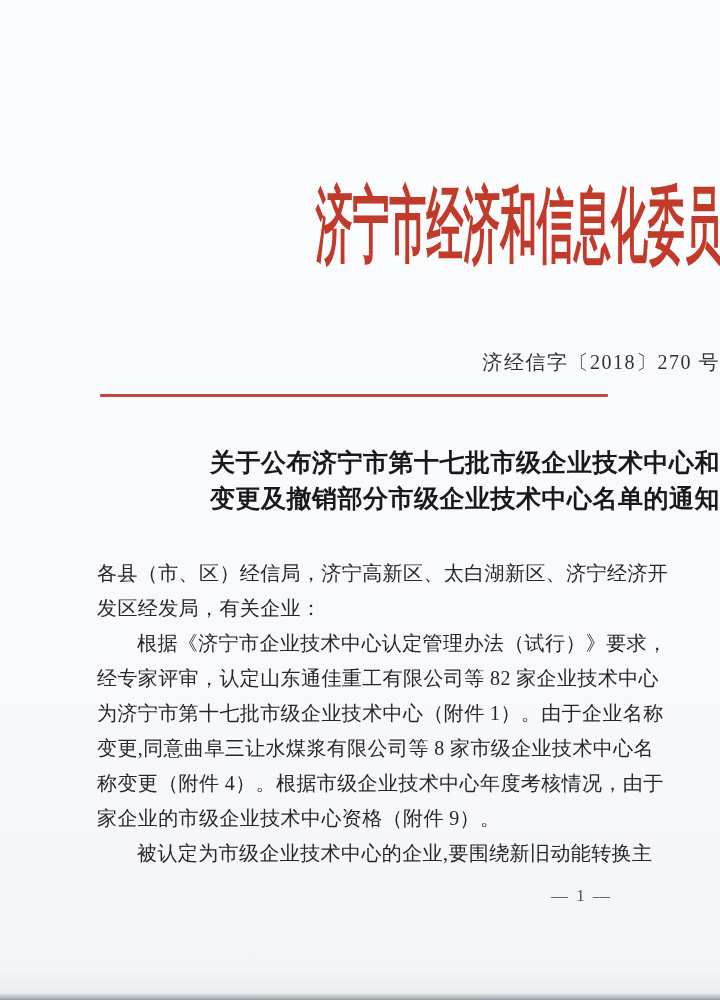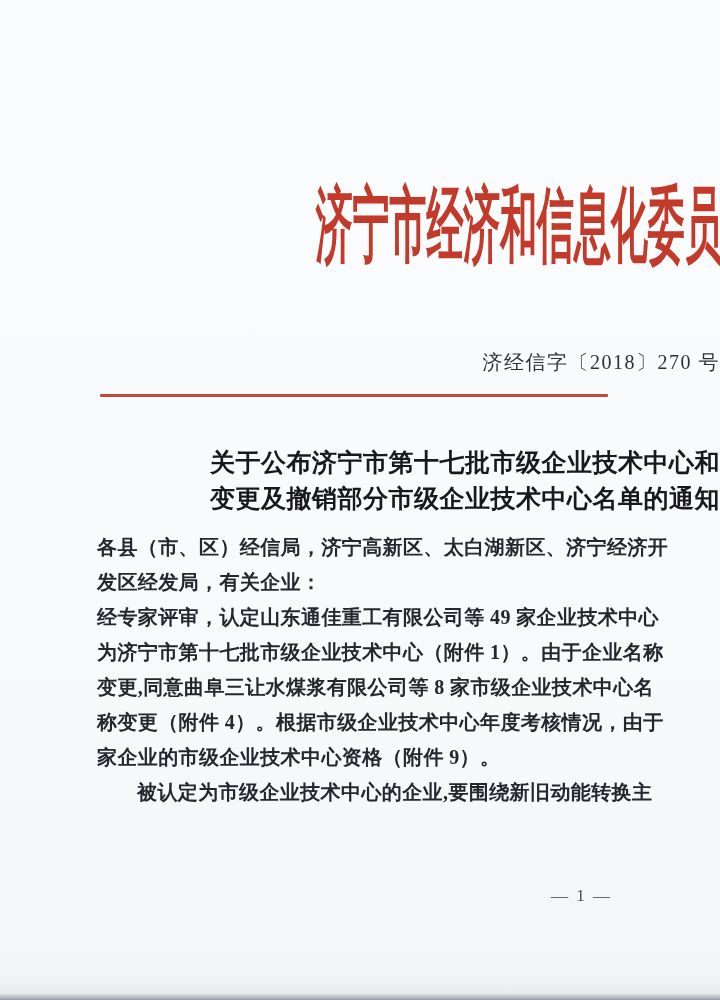--- a/index.html
+++ b/index.html
@@ -66,28 +66,27 @@
     text-align: right;
     font-size: 25px;
     font-weight: 700;
     line-height: 36px;
     letter-spacing: 0.5px;
     color: #18181d;
   }
   
   .doc-body {
     position: absolute;
-    top: 530px;
+    top: 556px;
     left: 97px;
     width: 546px;
     font-size: 20px;
     line-height: 35px;
     letter-spacing: 0.4px;
     color: #26262e;
-    font-weight: bold;
   }
   .doc-body .line {
     text-align: justify;
     text-align-last: justify;
     white-space: nowrap;
   }
   .doc-body .line.no-fill {
     text-align: center;
     text-align-last: left;
   }
@@ -127,21 +126,22 @@
   <div class="red-rule"></div>
 
   <div class="doc-title">
     <div>关于公布济宁市第十七批市级企业技术中心和</div>
     <div>变更及撤销部分市级企业技术中心名单的通知</div>
   </div>
 
   <div class="doc-body">
     <div class="line">各县（市、区）经信局，济宁高新区、太白湖新区、济宁经济开</div>
     <div class="line no-fill">发区经发局，有关企业：</div>
-    <div class="line">经专家评审，认定山东通佳重工有限公司等 49 家企业技术中心</div>
+    <div class="line indent">根据《济宁市企业技术中心认定管理办法（试行）》要求，</div>
+    <div class="line">经专家评审，认定山东通佳重工有限公司等 82 家企业技术中心</div>
     <div class="line">为济宁市第十七批市级企业技术中心（附件 1）。由于企业名称</div>
     <div class="line">变更,同意曲阜三让水煤浆有限公司等 8 家市级企业技术中心名</div>
     <div class="line">称变更（附件 4）。根据市级企业技术中心年度考核情况，由于</div>
     <div class="line no-fill">家企业的市级企业技术中心资格（附件 9）。</div>
     <div class="line indent">被认定为市级企业技术中心的企业,要围绕新旧动能转换主</div>
   </div>
 
   <div class="page-number">— 1 —</div>
 
   <div class="scan-edge"></div>

